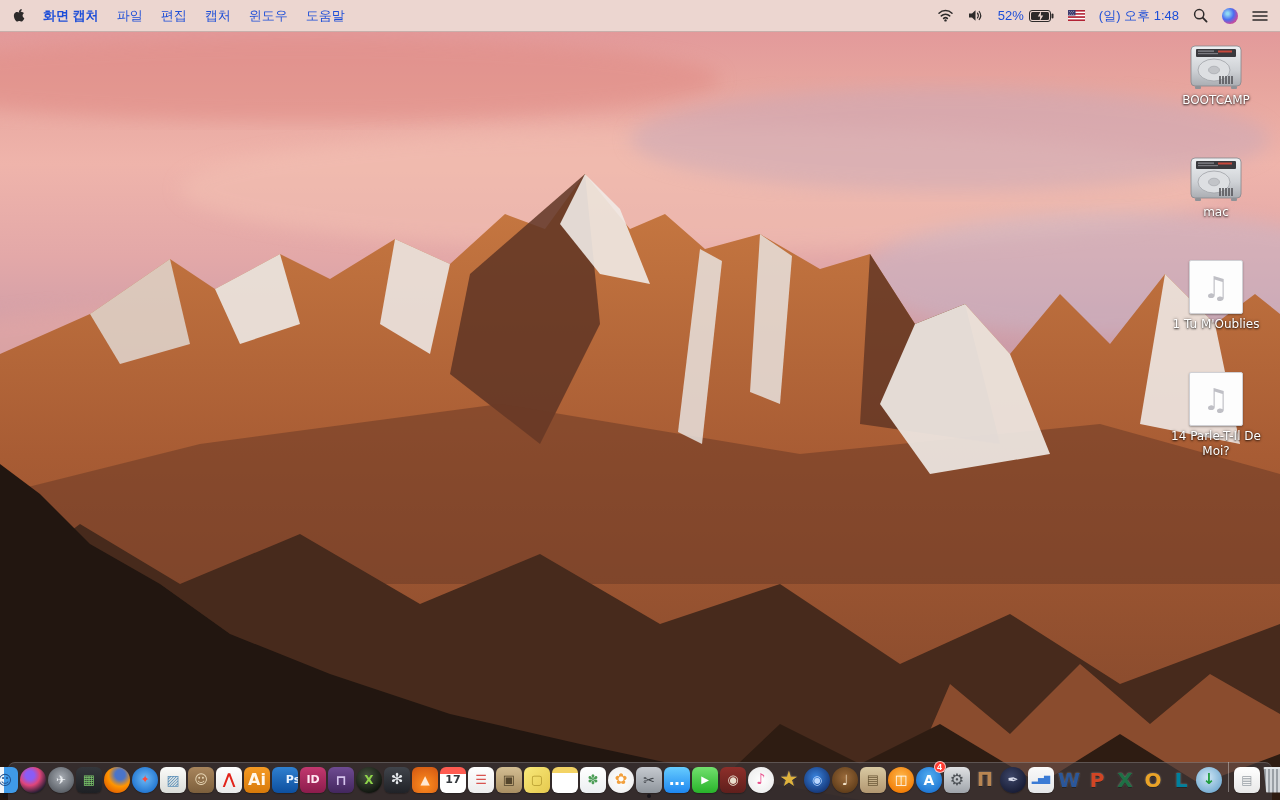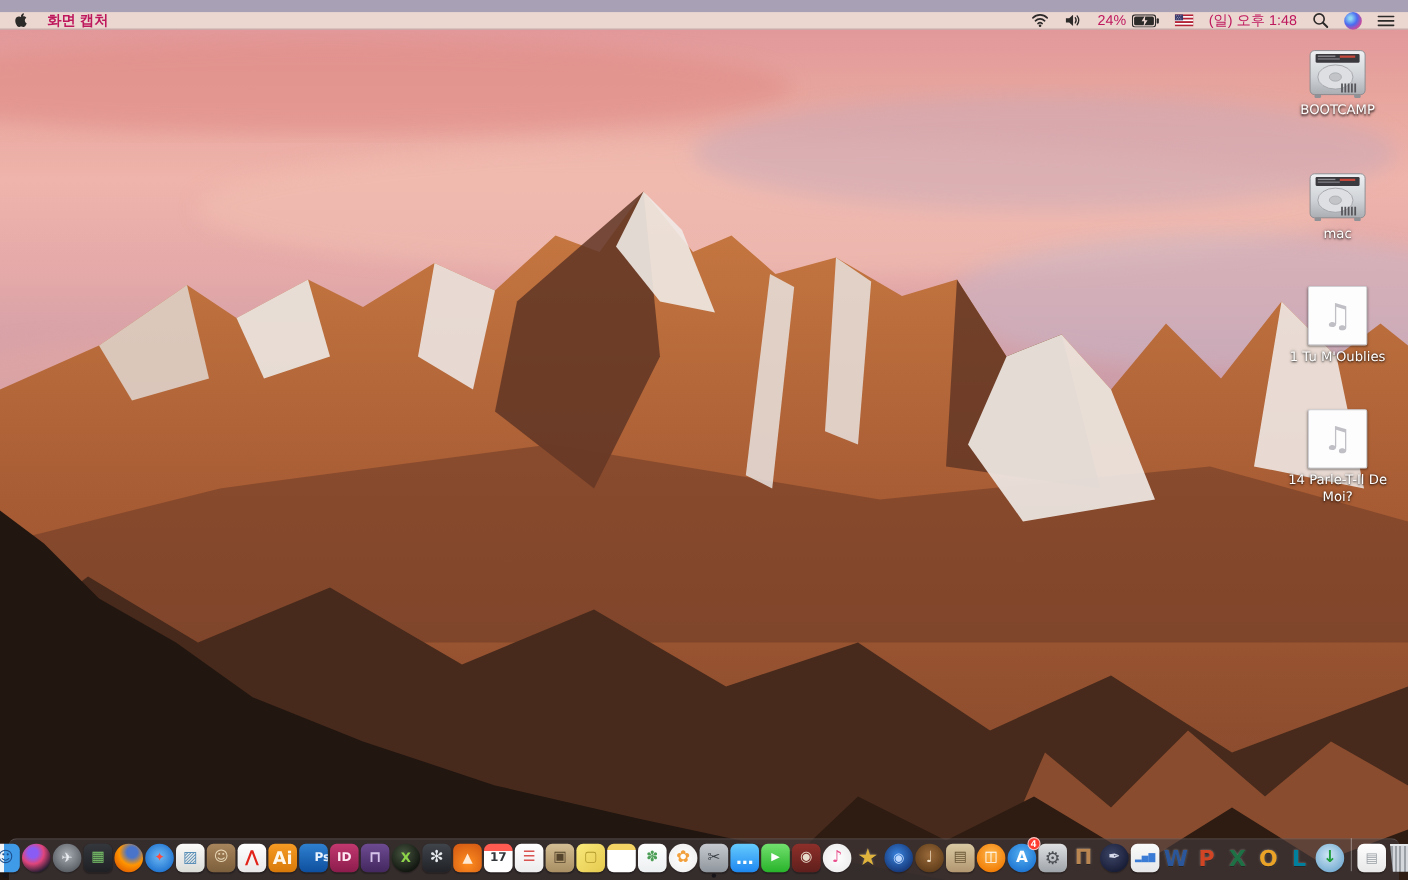--- a/index.html
+++ b/index.html
@@ -5,23 +5,23 @@
   * { box-sizing: border-box; margin: 0; padding: 0; }
   html,body { width:1280px; height:800px; overflow:hidden; font-family:"Liberation Sans",sans-serif; }
   .screen { position:relative; width:1280px; height:800px; overflow:hidden; background:#a8a0b5; }
 
   
   .wallpaper { position:absolute; left:0; top:24px; width:1280px; height:776px;
     background:linear-gradient(180deg,#e2989a 0%,#e7a59e 8%,#efb4ab 18%,#e3a8a8 30%,#c89aa8 44%,#b09fb5 58%,#a9a5bb 72%,#abaac2 100%); }
   .wallpaper svg { display:block; }
 
   
-  .menu-bar { position:absolute; left:0; top:11px; width:1280px; height:16px; background:#ecd6d0;
+  .menu-bar { position:absolute; left:0; top:0; width:1280px; height:32px; background:#ecd6d0;
     border-bottom:1px solid rgba(90,60,60,.25); display:flex; align-items:center; padding:0 12px;
-    font-size:13px; color:#be185d; z-index:30; }
+    font-size:13px; color:#1d4ed8; z-index:30; }
   .mb-left { display:flex; align-items:center; gap:18px; }
   .menu-item { cursor:default; white-space:nowrap; }
   .app-name { font-weight:bold; }
   .apple-menu { display:flex; align-items:center; }
   .mb-right { margin-left:auto; display:flex; align-items:center; gap:14px; }
   .mb-status { display:flex; align-items:center; gap:5px; white-space:nowrap; }
   .siri-orb { width:16px; height:16px; border-radius:50%;
     background:radial-gradient(circle at 35% 35%,#8fd8f2 8%,#4a6cf0 42%,#c84a9e 72%,#28283c 100%); }
   .mb-ic { display:flex; align-items:center; }
 
@@ -105,36 +105,43 @@
   </div>
 
   <div class="menu-bar">
     <div class="mb-left">
       <span class="apple-menu">
         <svg class="mb-ic" width="13" height="16" viewBox="0 0 16 18">
           <path fill="#2d2a2a" d="M11.1 3.2c.6-.73.99-1.74.88-2.75-.85.04-1.88.57-2.49 1.29-.55.64-1.03 1.68-.9 2.66.95.08 1.92-.48 2.51-1.2zm1.9 5.3c-.02-2 1.63-2.96 1.7-3-.93-1.36-2.37-1.55-2.88-1.57-1.22-.12-2.39.72-3.01.72-.62 0-1.58-.7-2.6-.68-1.34.02-2.57.78-3.26 1.98-1.39 2.41-.36 5.97 1 7.93.66.96 1.45 2.03 2.49 1.99 1-.04 1.38-.64 2.59-.64 1.2 0 1.55.64 2.6.62 1.08-.02 1.76-.97 2.42-1.93.76-1.11 1.07-2.18 1.09-2.24-.02-.01-2.1-.8-2.14-3.18z"></path>
         </svg>
       </span>
       <span class="menu-item app-name">화면 캡처</span>
+      <span class="mb-left">
+          <span class="menu-item">파일</span>
+          <span class="menu-item">편집</span>
+          <span class="menu-item">캡처</span>
+          <span class="menu-item">윈도우</span>
+          <span class="menu-item">도움말</span>
+        </span>
     </div>
     <div class="mb-right">
       <svg class="mb-ic" width="17" height="13" viewBox="0 0 16 13">
         <g fill="none" stroke="#2d2a2a" stroke-width="1.5" stroke-linecap="round">
           <path d="M1.5 4.2 A9.2 9.2 0 0 1 14.5 4.2"></path>
           <path d="M3.8 6.9 A6 6 0 0 1 12.2 6.9"></path>
           <path d="M6.1 9.4 A3 3 0 0 1 9.9 9.4"></path>
         </g>
         <circle cx="8" cy="11.4" r="1.2" fill="#2d2a2a"></circle>
       </svg>
       <svg class="mb-ic" width="16" height="13" viewBox="0 0 16 12">
         <polygon fill="#2d2a2a" points="1,4 4,4 7.5,0.8 7.5,11.2 4,8 1,8"></polygon>
         <path d="M9.5 3.6 A4.2 4.2 0 0 1 9.5 8.4 M11.2 2 A6.6 6.6 0 0 1 11.2 10" fill="none" stroke="#2d2a2a" stroke-width="1.2" stroke-linecap="round"></path>
       </svg>
       <span class="mb-status">
-        <span>24%</span>
+        <span>52%</span>
         <svg class="mb-ic" width="25" height="12" viewBox="0 0 25 12">
           <rect x="0.5" y="0.5" width="21" height="11" rx="2.5" fill="none" stroke="#2d2a2a"></rect>
           <rect x="2" y="2" width="18" height="8" rx="1.5" fill="#2d2a2a"></rect>
           <rect x="22.5" y="3.5" width="2" height="5" rx="1" fill="#2d2a2a"></rect>
           <path d="M12.2 0.8 L8.8 6.4 h2.4 L10.6 11.2 L14.2 5.4 h-2.4 Z" fill="#ecd6d0"></path>
         </svg>
       </span>
       <svg class="mb-ic" width="17" height="11" viewBox="0 0 17 11">
         <rect width="17" height="11" fill="#b22234"></rect>
         <g fill="#fff">

